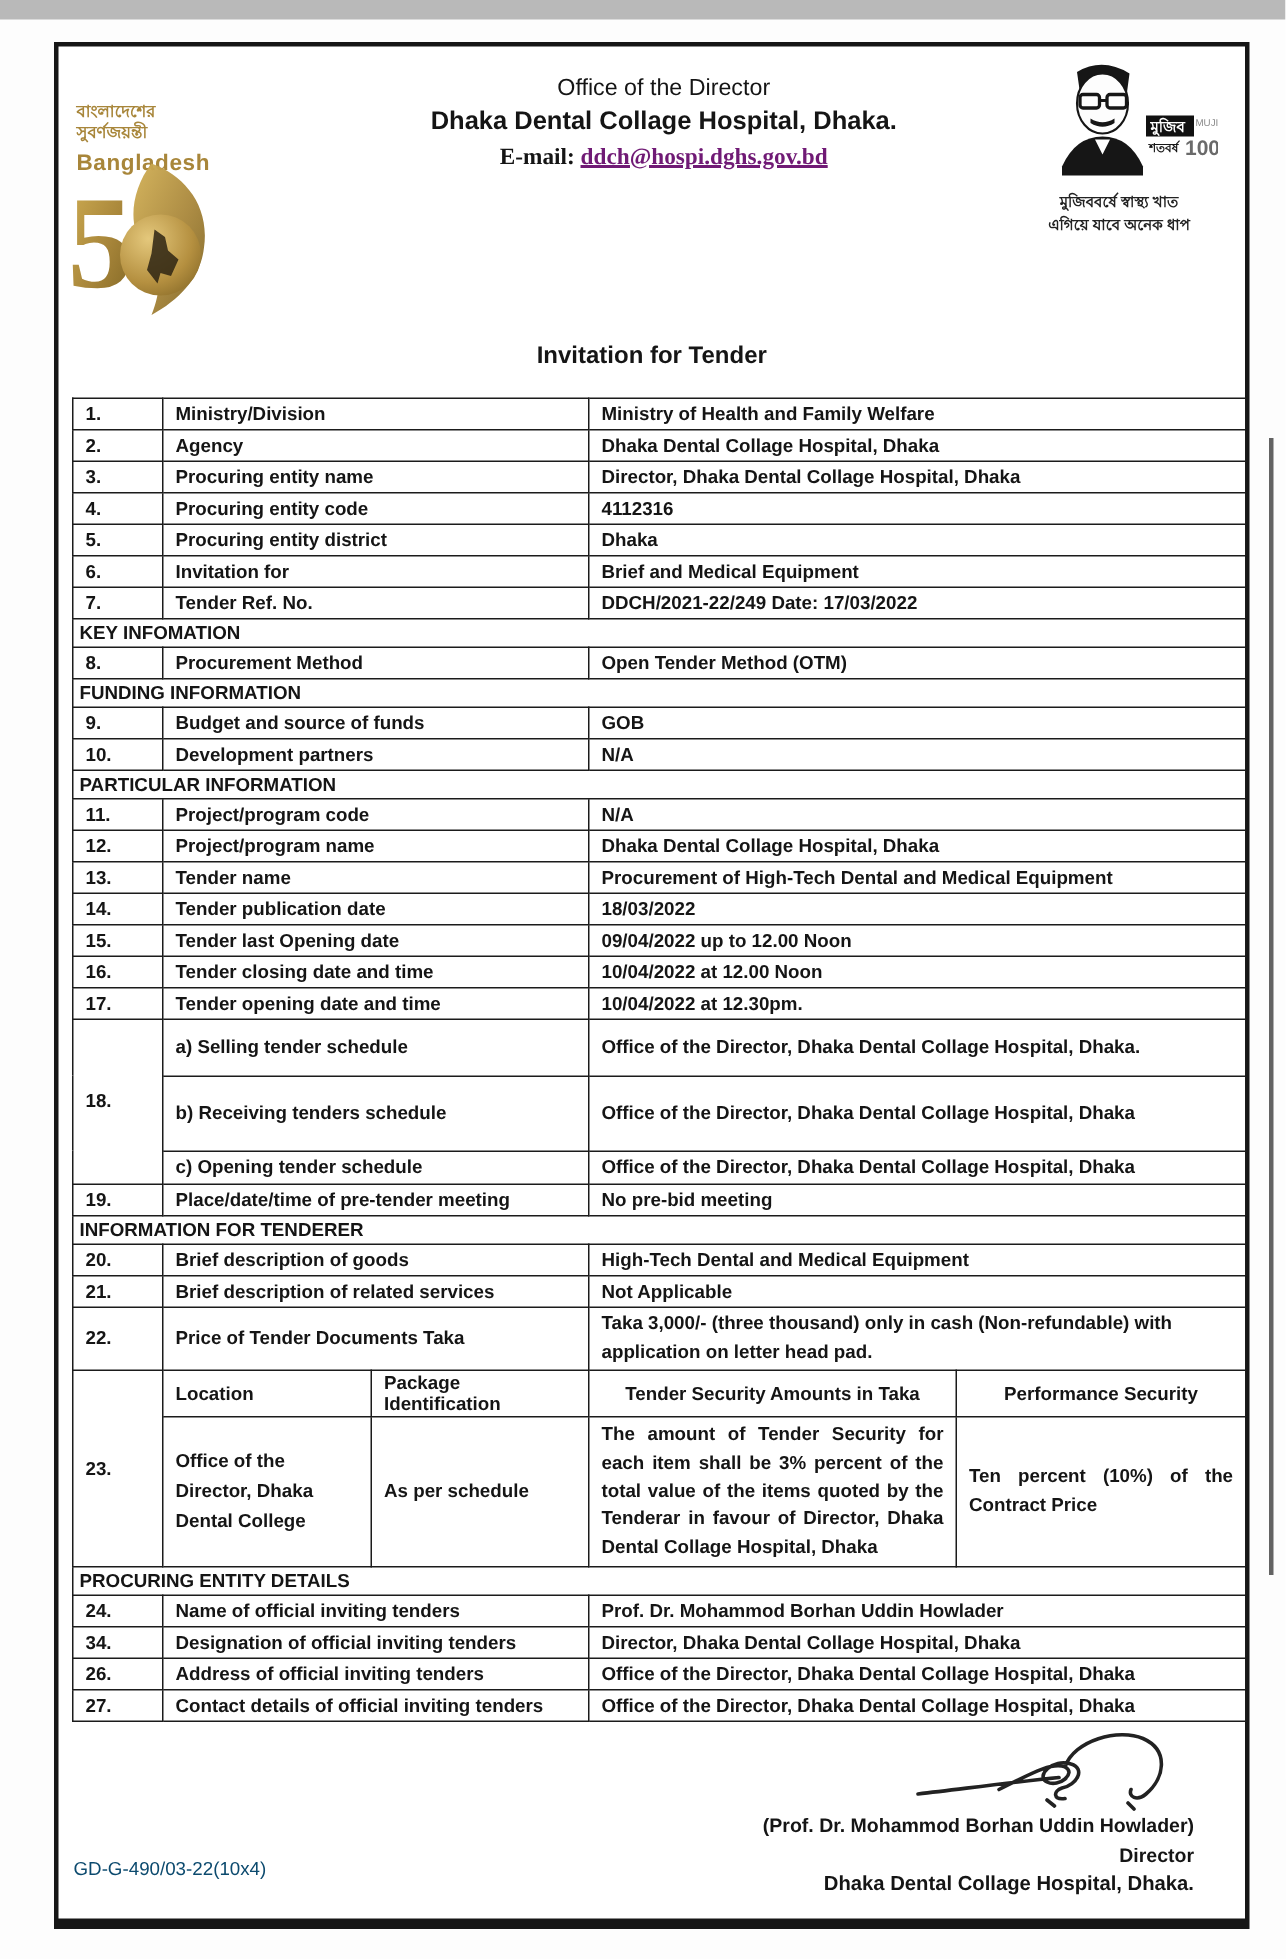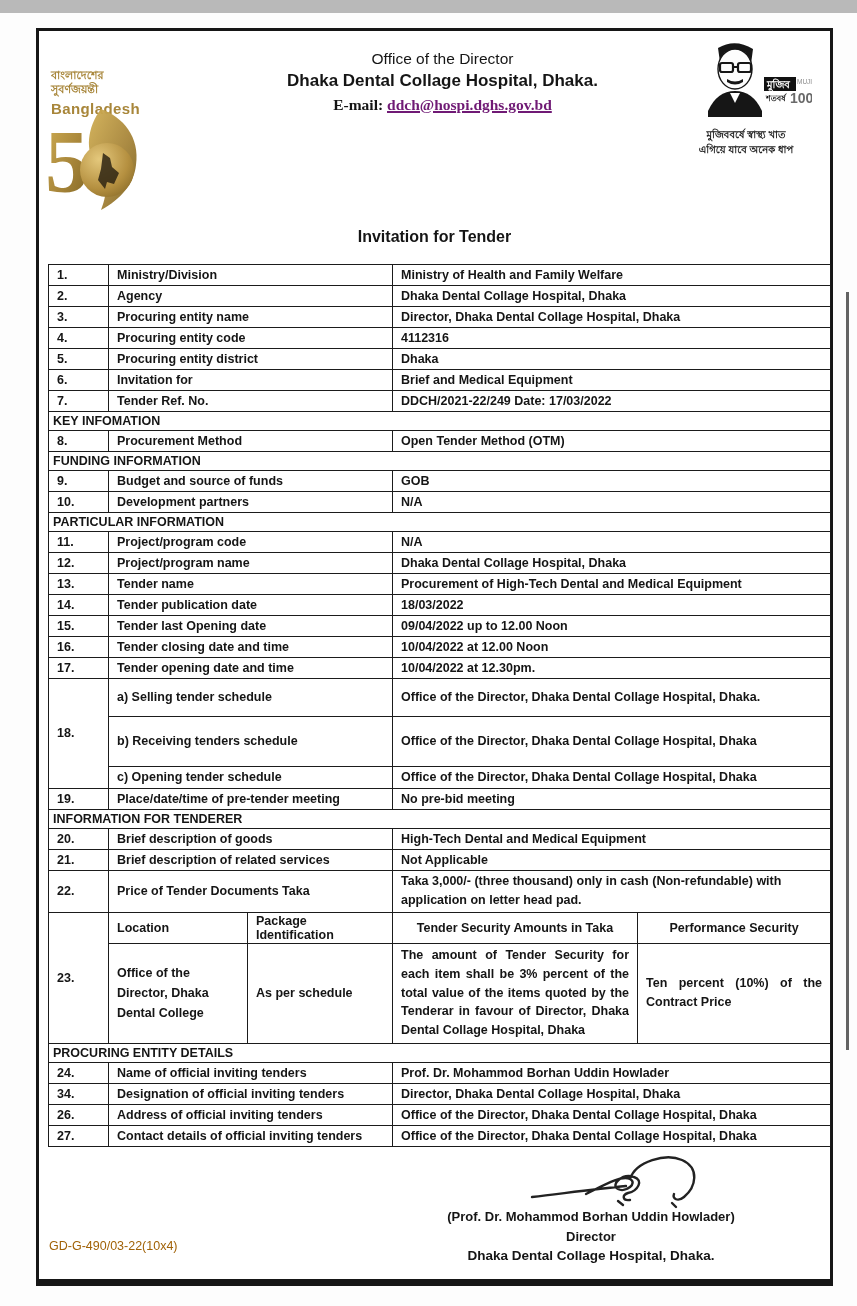--- a/index.html
+++ b/index.html
@@ -56,26 +56,26 @@
   }
   tr.std td { height:21px; }
   tr.sect td { height:19px; padding-left:4px; }
   td.vtop { vertical-align:top; padding-top:3px; }
   td.just { text-align:justify; line-height:1.5; }
   td.ctr { text-align:center; }
   .h38 { height:38px; } .h50 { height:50px; } .h22 { height:22px; }
   .h42 { height:42px; } .h100 { height:100px; } .hhdr { height:22px; }
 
   
-  .sig-block { position:absolute; right:54px; bottom:16px; width:370px; text-align:center; }
+  .sig-block { position:absolute; right:34px; bottom:16px; width:370px; text-align:right; }
   .sig-scribble { margin-bottom:-6px; margin-left:60px; }
   .sig-name { font-size:13px; font-weight:bold; }
   .sig-role { font-size:13px; font-weight:bold; margin-top:5px; }
   .sig-org  { font-size:13.5px; font-weight:bold; margin-top:4px; }
-  .print-code { position:absolute; left:10px; bottom:26px; font-size:12.5px; color:#a16207; }
+  .print-code { position:absolute; left:10px; bottom:26px; font-size:12.5px; color:#0c4a6e; }
 </style>
 </head>
 <body>
 
 <div class="scan-strip"></div>
 <div class="scan-edge-line"></div>
 
 <div class="page">
 
   <div class="header">

